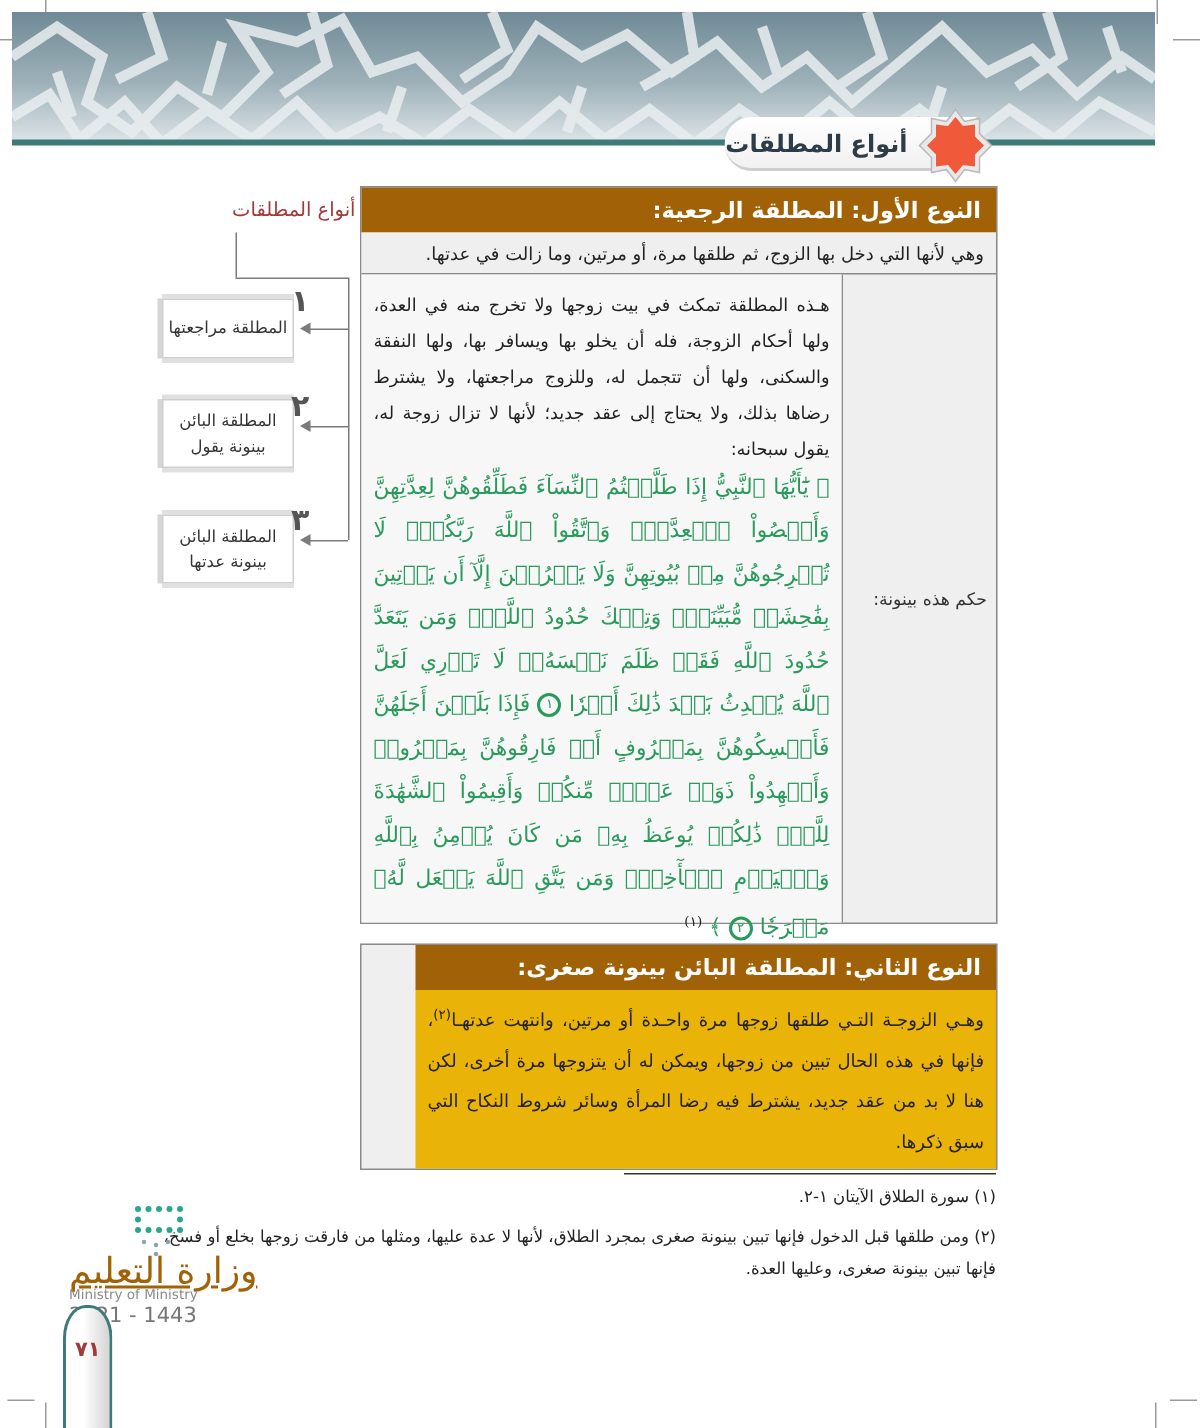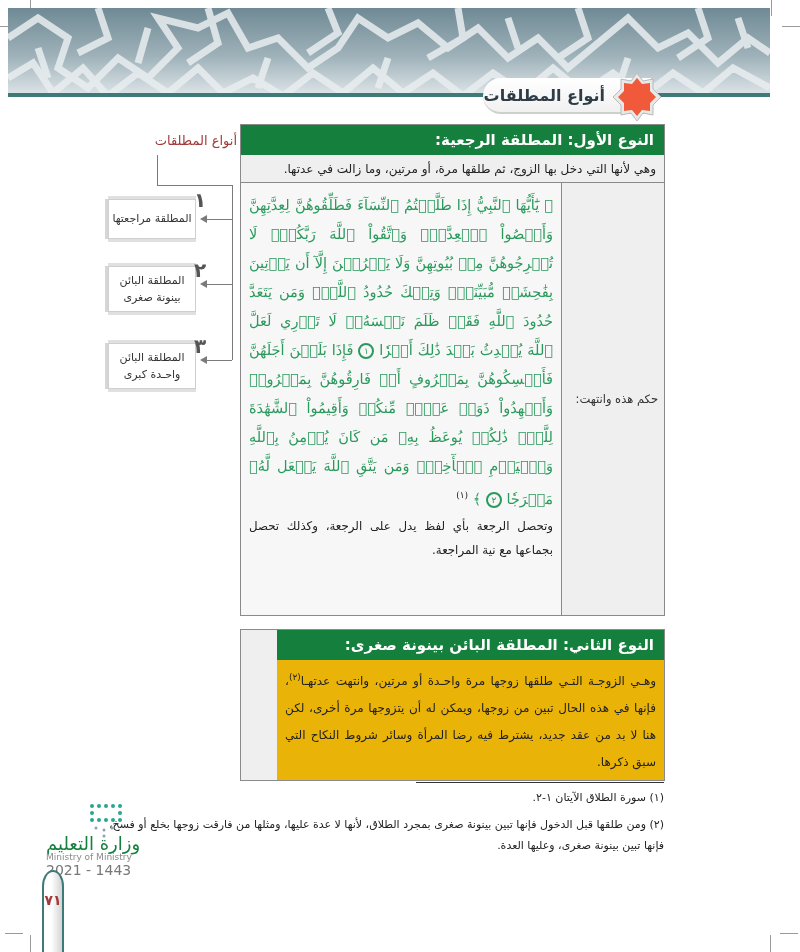--- a/index.html
+++ b/index.html
@@ -38,45 +38,45 @@
     border: 1px solid #cfcfcf;
     box-shadow: -3px 0 0 #d6d6d6, 0 -3px 0 #e0e0e0, 0 3px 0 #e0e0e0;
     display: flex; flex-direction: column; align-items: center; justify-content: center;
     font-size: 11px; color: #333; direction: rtl; text-align: center; line-height: 1.55;
   }
   .mm-num { position: absolute; font-size: 20px; color: #555; font-weight: bold; }
   .mm-arrow { position: absolute; width: 0; height: 0; border-top: 4px solid transparent; border-bottom: 4px solid transparent; border-right: 7px solid #7b7b7b; }
 
   
   .tbl { position: absolute; left: 240px; width: 425px; border: 1px solid #8a8a8a; background: #efefef; }
-  .tbl-head { background: #15803d; color: #fff; font-weight: bold; font-size: 15px; height: 30px; display: flex; align-items: center; justify-content: flex-start; padding-right: 10px; direction: rtl; }
+  .tbl-head { background: #a16207; color: #fff; font-weight: bold; font-size: 15px; height: 30px; display: flex; align-items: center; justify-content: flex-start; padding-right: 10px; direction: rtl; }
   .tbl-def { background: #efefef; font-size: 12px; padding: 0 8px; height: 28px; display: flex; align-items: center; direction: rtl; border-bottom: 1px solid #8a8a8a; }
   .tbl-row { display: flex; direction: rtl; }
   .tbl-label { width: 103px; border-left: 1px solid #8a8a8a; display: flex; align-items: center; justify-content: flex-start; padding-right: 6px; font-size: 11.5px; color: #333; direction: rtl; }
   .tbl-body { flex: 1; background: #f7f7f7; padding: 8px 8px 6px 8px; font-size: 11.8px; line-height: 24px; text-align: justify; direction: rtl; }
   .quran { color: #2a9a5c; font-family: "DejaVu Serif", serif; font-size: 14.5px; line-height: 29px; text-align: justify; }
   .aya-mark { display: inline-block; width: 16px; height: 16px; border: 2px solid #2a9a5c; border-radius: 50%; font-size: 9px; line-height: 12px; text-align: center; color: #2a9a5c; font-family: "DejaVu Sans", sans-serif; vertical-align: middle; }
   .fn-ref { font-size: 9px; vertical-align: super; color: #222; }
 
   .tbl2-body { background: #eab308; padding: 4px 8px; font-size: 12px; line-height: 27px; text-align: justify; direction: rtl; }
 
   
   .fn-rule { position: absolute; left: 416px; top: 782px; width: 248px; height: 1px; background: #333; }
   .fn { position: absolute; right: 136px; direction: rtl; font-size: 11px; color: #222; }
 
   
   .ministry { position: absolute; left: 46px; top: 833px; }
-  .ministry-ar { font-size: 18px; color: #15803d; direction: rtl; letter-spacing: 1px; }
+  .ministry-ar { font-size: 24px; color: #a16207; direction: rtl; letter-spacing: 1px; text-decoration: underline; }
   .ministry-en { font-size: 9px; color: #8a8a8a; margin-top: -2px; }
   .ministry-year { font-size: 14px; color: #777; margin-top: 0px; }
   .dots { position: absolute; left: 88px; top: 802px; }
 
   
   .page-tab {
-    position: absolute; left: 42px; top: 870px; width: 22px; height: 82px;
+    position: absolute; left: 42px; top: 870px; width: 33px; height: 82px;
     background: linear-gradient(90deg, #ffffff 40%, #d4d4d4 100%);
     border: 2px solid #3e7a78; border-bottom: none;
     border-radius: 15px 15px 0 0 / 22px 22px 0 0;
     display: flex; justify-content: center; padding-top: 20px;
   }
   .page-num { font-size: 14px; color: #a23a3a; font-weight: bold; }
 </style>
 </head>
 <body>
 
@@ -120,36 +120,37 @@
 <div class="mm-arrow" style="left:200px;top:280px;"></div>
 <div class="mm-arrow" style="left:200px;top:356px;"></div>
 
 <div class="mm-card" style="top:199px;height:40px;">
   <span>المطلقة مراجعتها</span>
 </div>
 <div class="mm-num" style="left:194px;top:188px;">١</div>
 
 <div class="mm-card" style="top:266px;height:46px;">
   <span>المطلقة البائن</span>
-  <span>بينونة صغرى</span>
+  <span>بينونة يقول</span>
 </div>
 <div class="mm-num" style="left:194px;top:258px;">٢</div>
 
 <div class="mm-card" style="top:343px;height:46px;">
   <span>المطلقة البائن</span>
-  <span>واحـدة كبرى</span>
+  <span>بينونة عدتها</span>
 </div>
 <div class="mm-num" style="left:194px;top:334px;">٣</div>
 
 <div class="tbl" style="top:124px;">
   <div class="tbl-head">النوع الأول: المطلقة الرجعية:</div>
   <div class="tbl-def">وهي لأنها التي دخل بها الزوج، ثم طلقها مرة، أو مرتين، وما زالت في عدتها.</div>
   <div class="tbl-row" style="height:432px;">
-    <div class="tbl-label">حكم هذه وانتهت:</div>
+    <div class="tbl-label">حكم هذه بينونة:</div>
     <div class="tbl-body">
+      <div>هـذه المطلقة تمكث في بيت زوجها ولا تخرج منه في العدة، ولها أحكام الزوجة، فله أن يخلو بها ويسافر بها، ولها النفقة والسكنى، ولها أن تتجمل له، وللزوج مراجعتها، ولا يشترط رضاها بذلك، ولا يحتاج إلى عقد جديد؛ لأنها لا تزال زوجة له، يقول سبحانه:</div>
       <div class="quran">
         <span>﴿ يَٰٓأَيُّهَا ٱلنَّبِيُّ إِذَا طَلَّقۡتُمُ ٱلنِّسَآءَ فَطَلِّقُوهُنَّ لِعِدَّتِهِنَّ وَأَحۡصُواْ ٱلۡعِدَّةَۖ وَٱتَّقُواْ ٱللَّهَ رَبَّكُمۡۖ لَا تُخۡرِجُوهُنَّ مِنۢ بُيُوتِهِنَّ وَلَا يَخۡرُجۡنَ إِلَّآ أَن يَأۡتِينَ بِفَٰحِشَةٖ مُّبَيِّنَةٖۚ وَتِلۡكَ حُدُودُ ٱللَّهِۚ وَمَن يَتَعَدَّ حُدُودَ ٱللَّهِ فَقَدۡ ظَلَمَ نَفۡسَهُۥۚ لَا تَدۡرِي لَعَلَّ ٱللَّهَ يُحۡدِثُ بَعۡدَ ذَٰلِكَ أَمۡرٗا</span>
         <span class="aya-mark">١</span>
         <span>فَإِذَا بَلَغۡنَ أَجَلَهُنَّ فَأَمۡسِكُوهُنَّ بِمَعۡرُوفٍ أَوۡ فَارِقُوهُنَّ بِمَعۡرُوفٖ وَأَشۡهِدُواْ ذَوَيۡ عَدۡلٖ مِّنكُمۡ وَأَقِيمُواْ ٱلشَّهَٰدَةَ لِلَّهِۚ ذَٰلِكُمۡ يُوعَظُ بِهِۦ مَن كَانَ يُؤۡمِنُ بِٱللَّهِ وَٱلۡيَوۡمِ ٱلۡأٓخِرِۚ وَمَن يَتَّقِ ٱللَّهَ يَجۡعَل لَّهُۥ مَخۡرَجٗا</span>
         <span class="aya-mark">٢</span>
         <span>﴾</span>
         <span class="fn-ref">(١)</span>
       </div>
       <div>وتحصل الرجعة بأي لفظ يدل على الرجعة، وكذلك تحصل بجماعها مع نية المراجعة.</div>
     </div>

